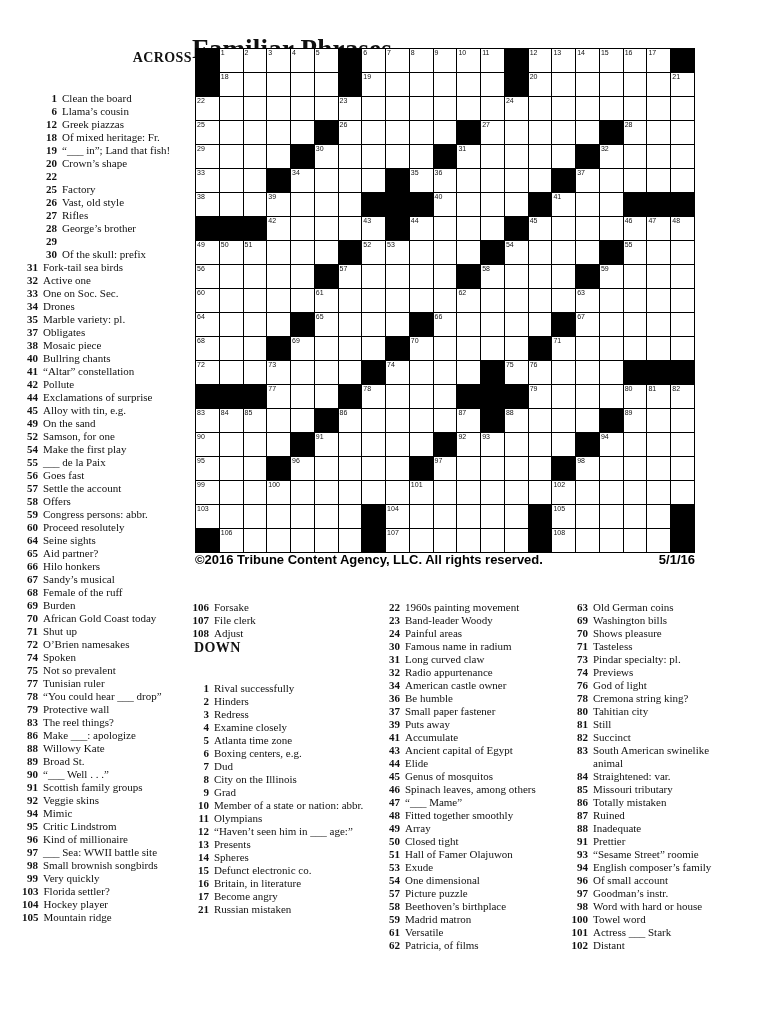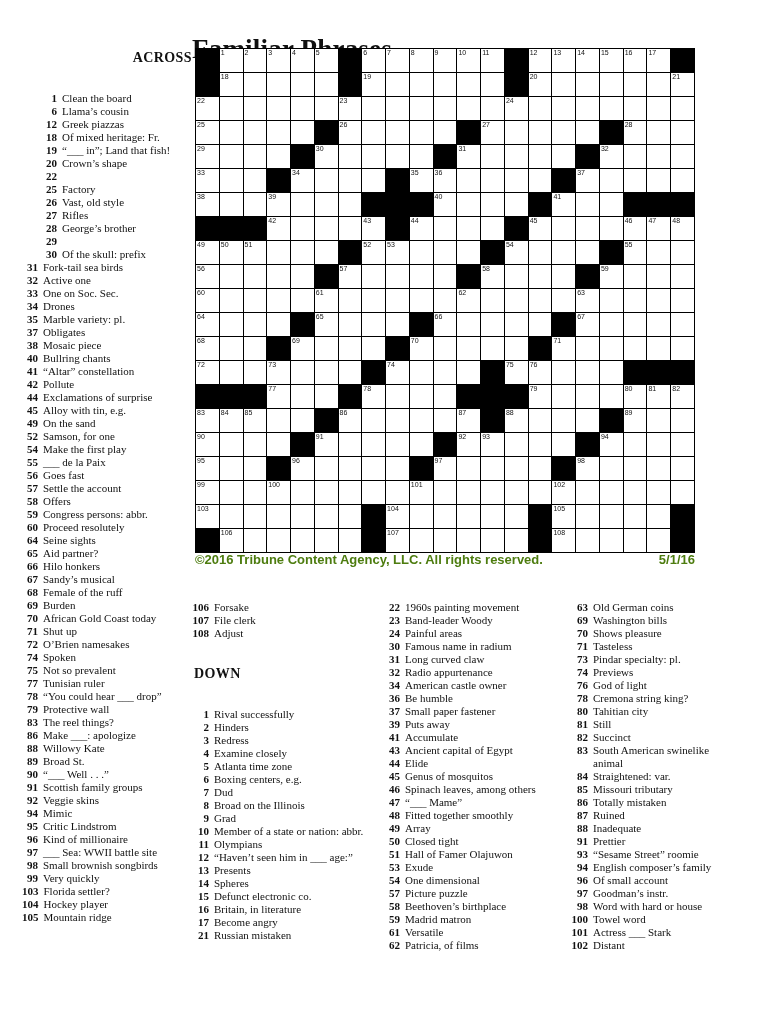--- a/index.html
+++ b/index.html
@@ -18,38 +18,38 @@
         grid-template-rows:repeat(21,1fr);gap:1px;}
   .cell{background:#fff;position:relative;}
   .cell.black{background:#000;}
   .cell .cn{position:absolute;top:0;left:1px;
             font-family:"Liberation Sans",sans-serif;font-size:7px;line-height:8px;}
 
   
   .copyright{position:absolute;left:195px;top:552px;width:500px;display:flex;
              justify-content:space-between;
              font-family:"Liberation Sans",sans-serif;font-size:13px;font-weight:700;
-             color:#4d7c0f;}
+             color:#000000;}
 
   
   .list-heading{font-size:14px;font-weight:700;letter-spacing:0.4px;}
   .clue{display:flex;font-size:11px;line-height:13px;}
   .clue .num{font-weight:700;text-align:right;flex:0 0 16px;}
   .clue .txt{margin-left:5px;}
 
   .across-col{position:absolute;left:22px;top:50px;width:170px;}
   .across-col .list-heading{padding-left:8px;text-align:right;}
   .across-col .clue-list{margin-top:26px;}
   .across-col .clue.indent{padding-left:20px;}
   .across-col .clue.indent .num{flex-basis:15px;}
 
   .bcol{position:absolute;top:601px;}
   .bcol2{left:192px;width:175px;}
   .bcol2 .clue .num{flex:0 0 17px;}
-  .bcol2 .list-heading{margin-top:26px;padding-left:2px;}
+  .bcol2 .list-heading{padding-left:2px;}
   .bcol2 .down-list{margin-top:26px;}
   .bcol3{left:384px;width:184px;}
   .bcol3 .clue .num{flex:0 0 16px;}
   .bcol4{left:570px;width:168px;}
   .bcol4 .clue .num{flex:0 0 18px;}
 </style>
 </head>
 <body>
 
 <div class="page">
@@ -1022,21 +1022,21 @@
         <div class="clue">
           <span class="num">6</span>
           <span class="txt">Boxing centers, e.g.</span>
         </div>
         <div class="clue">
           <span class="num">7</span>
           <span class="txt">Dud</span>
         </div>
         <div class="clue">
           <span class="num">8</span>
-          <span class="txt">Broad on the Illinois</span>
+          <span class="txt">City on the Illinois</span>
         </div>
         <div class="clue">
           <span class="num">9</span>
           <span class="txt">Grad</span>
         </div>
         <div class="clue">
           <span class="num">10</span>
           <span class="txt">Member of a state or nation: abbr.</span>
         </div>
         <div class="clue">

